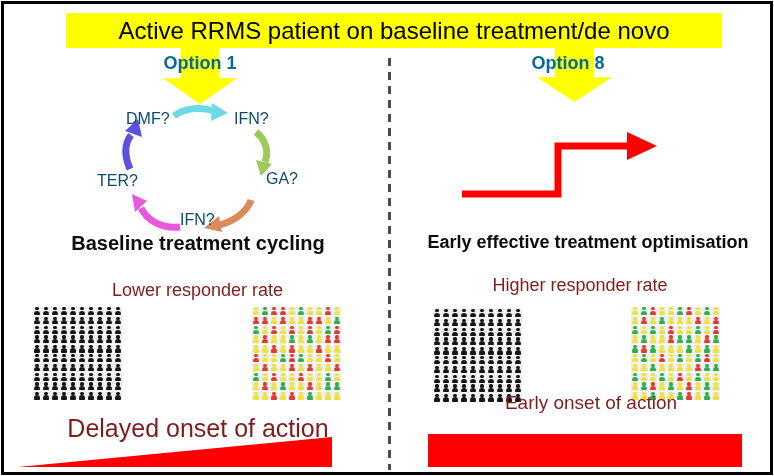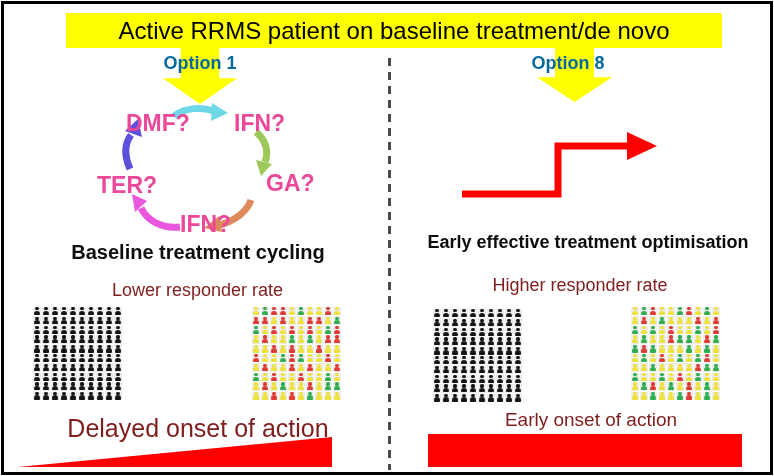--- a/index.html
+++ b/index.html
@@ -16,21 +16,21 @@
   .banner span{font-weight:normal;font-size:24px;color:#000;white-space:nowrap;}
   .opt-label{font-weight:bold;font-size:18px;color:#0369a1;text-align:center;width:110px;z-index:3;}
   .yellow-arrow{
     background:var(--arrow-yellow,#ffff00);z-index:2;
     clip-path:polygon(24% 0,76% 0,76% 54%,100% 54%,50% 100%,0 54%,24% 54%);
   }
   .divider{
     left:388px;top:58px;width:3px;height:412px;
     background:repeating-linear-gradient(to bottom,var(--divider,#4a4a4a) 0 8px,transparent 8px 14px);
   }
-  .cyc{font-size:23px;color:#ec4899;white-space:nowrap;font-weight:bold;}
+  .cyc{font-size:16px;color:#0c4a6e;white-space:nowrap;}
   .sub{font-weight:bold;color:#0d0d0d;text-align:center;}
   .plain{color:#7f1d1d;text-align:center;}
   .pgrid{
     display:grid;grid-template-columns:repeat(10,8px);grid-auto-rows:8.4px;gap:1px;
   }
   .cell{position:relative;background:#ececec;}
   .cell::before{
     content:"";position:absolute;left:2.4px;top:0.3px;width:3.2px;height:3.2px;
     border-radius:50%;background:var(--c,#000);
   }
@@ -96,21 +96,21 @@
 <div class="abs cyc" style="left:234px;top:110px;">IFN?</div>
 <div class="abs cyc" style="left:266px;top:170px;">GA?</div>
 <div class="abs cyc" style="left:180px;top:211px;">IFN?</div>
 <div class="abs cyc" style="left:97px;top:172px;">TER?</div>
 
 <svg class="abs" style="left:455px;top:128px;" width="212" height="78" viewBox="0 0 212 78">
   <path d="M7,66 L103,66 L103,18 L174,18" fill="none" style="stroke:var(--red,#ff0000);" stroke-width="7"></path>
   <polygon points="172,4 202,18 172,32" style="fill:var(--red,#ff0000);"></polygon>
 </svg>
 
-<div class="abs sub" style="left:58px;top:241px;width:280px;font-size:20px;">Baseline treatment cycling</div>
+<div class="abs sub" style="left:58px;top:232px;width:280px;font-size:20px;">Baseline treatment cycling</div>
 <div class="abs sub" style="left:408px;top:232px;width:360px;font-size:18px;">Early effective treatment optimisation</div>
 
 <div class="abs plain" style="left:55px;top:280px;width:285px;font-size:18px;">Lower responder rate</div>
 <div class="abs plain" style="left:435px;top:275px;width:290px;font-size:18px;">Higher responder rate</div>
 
 <div class="abs pgrid" id="grid-opt1-nonresponders" style="left:33px;top:307px;">
     <div class="cell B"></div>
     <div class="cell B"></div>
     <div class="cell B"></div>
     <div class="cell B"></div>
@@ -512,16 +512,16 @@
     <div class="cell Y"></div>
     <div class="cell Y"></div>
     <div class="cell G"></div>
     <div class="cell R"></div>
     <div class="cell Y"></div>
     <div class="cell G"></div>
     <div class="cell Y"></div>
   </div>
 
 <div class="abs plain" style="left:58px;top:414px;width:280px;font-size:25px;">Delayed onset of action</div>
-<div class="abs plain" style="left:446px;top:409px;width:290px;font-size:19px;">Early onset of action</div>
+<div class="abs plain" style="left:446px;top:392px;width:290px;font-size:19px;">Early onset of action</div>
 
 <div class="abs red-tri"></div>
 <div class="abs red-bar"></div>
 
 </body></html>

